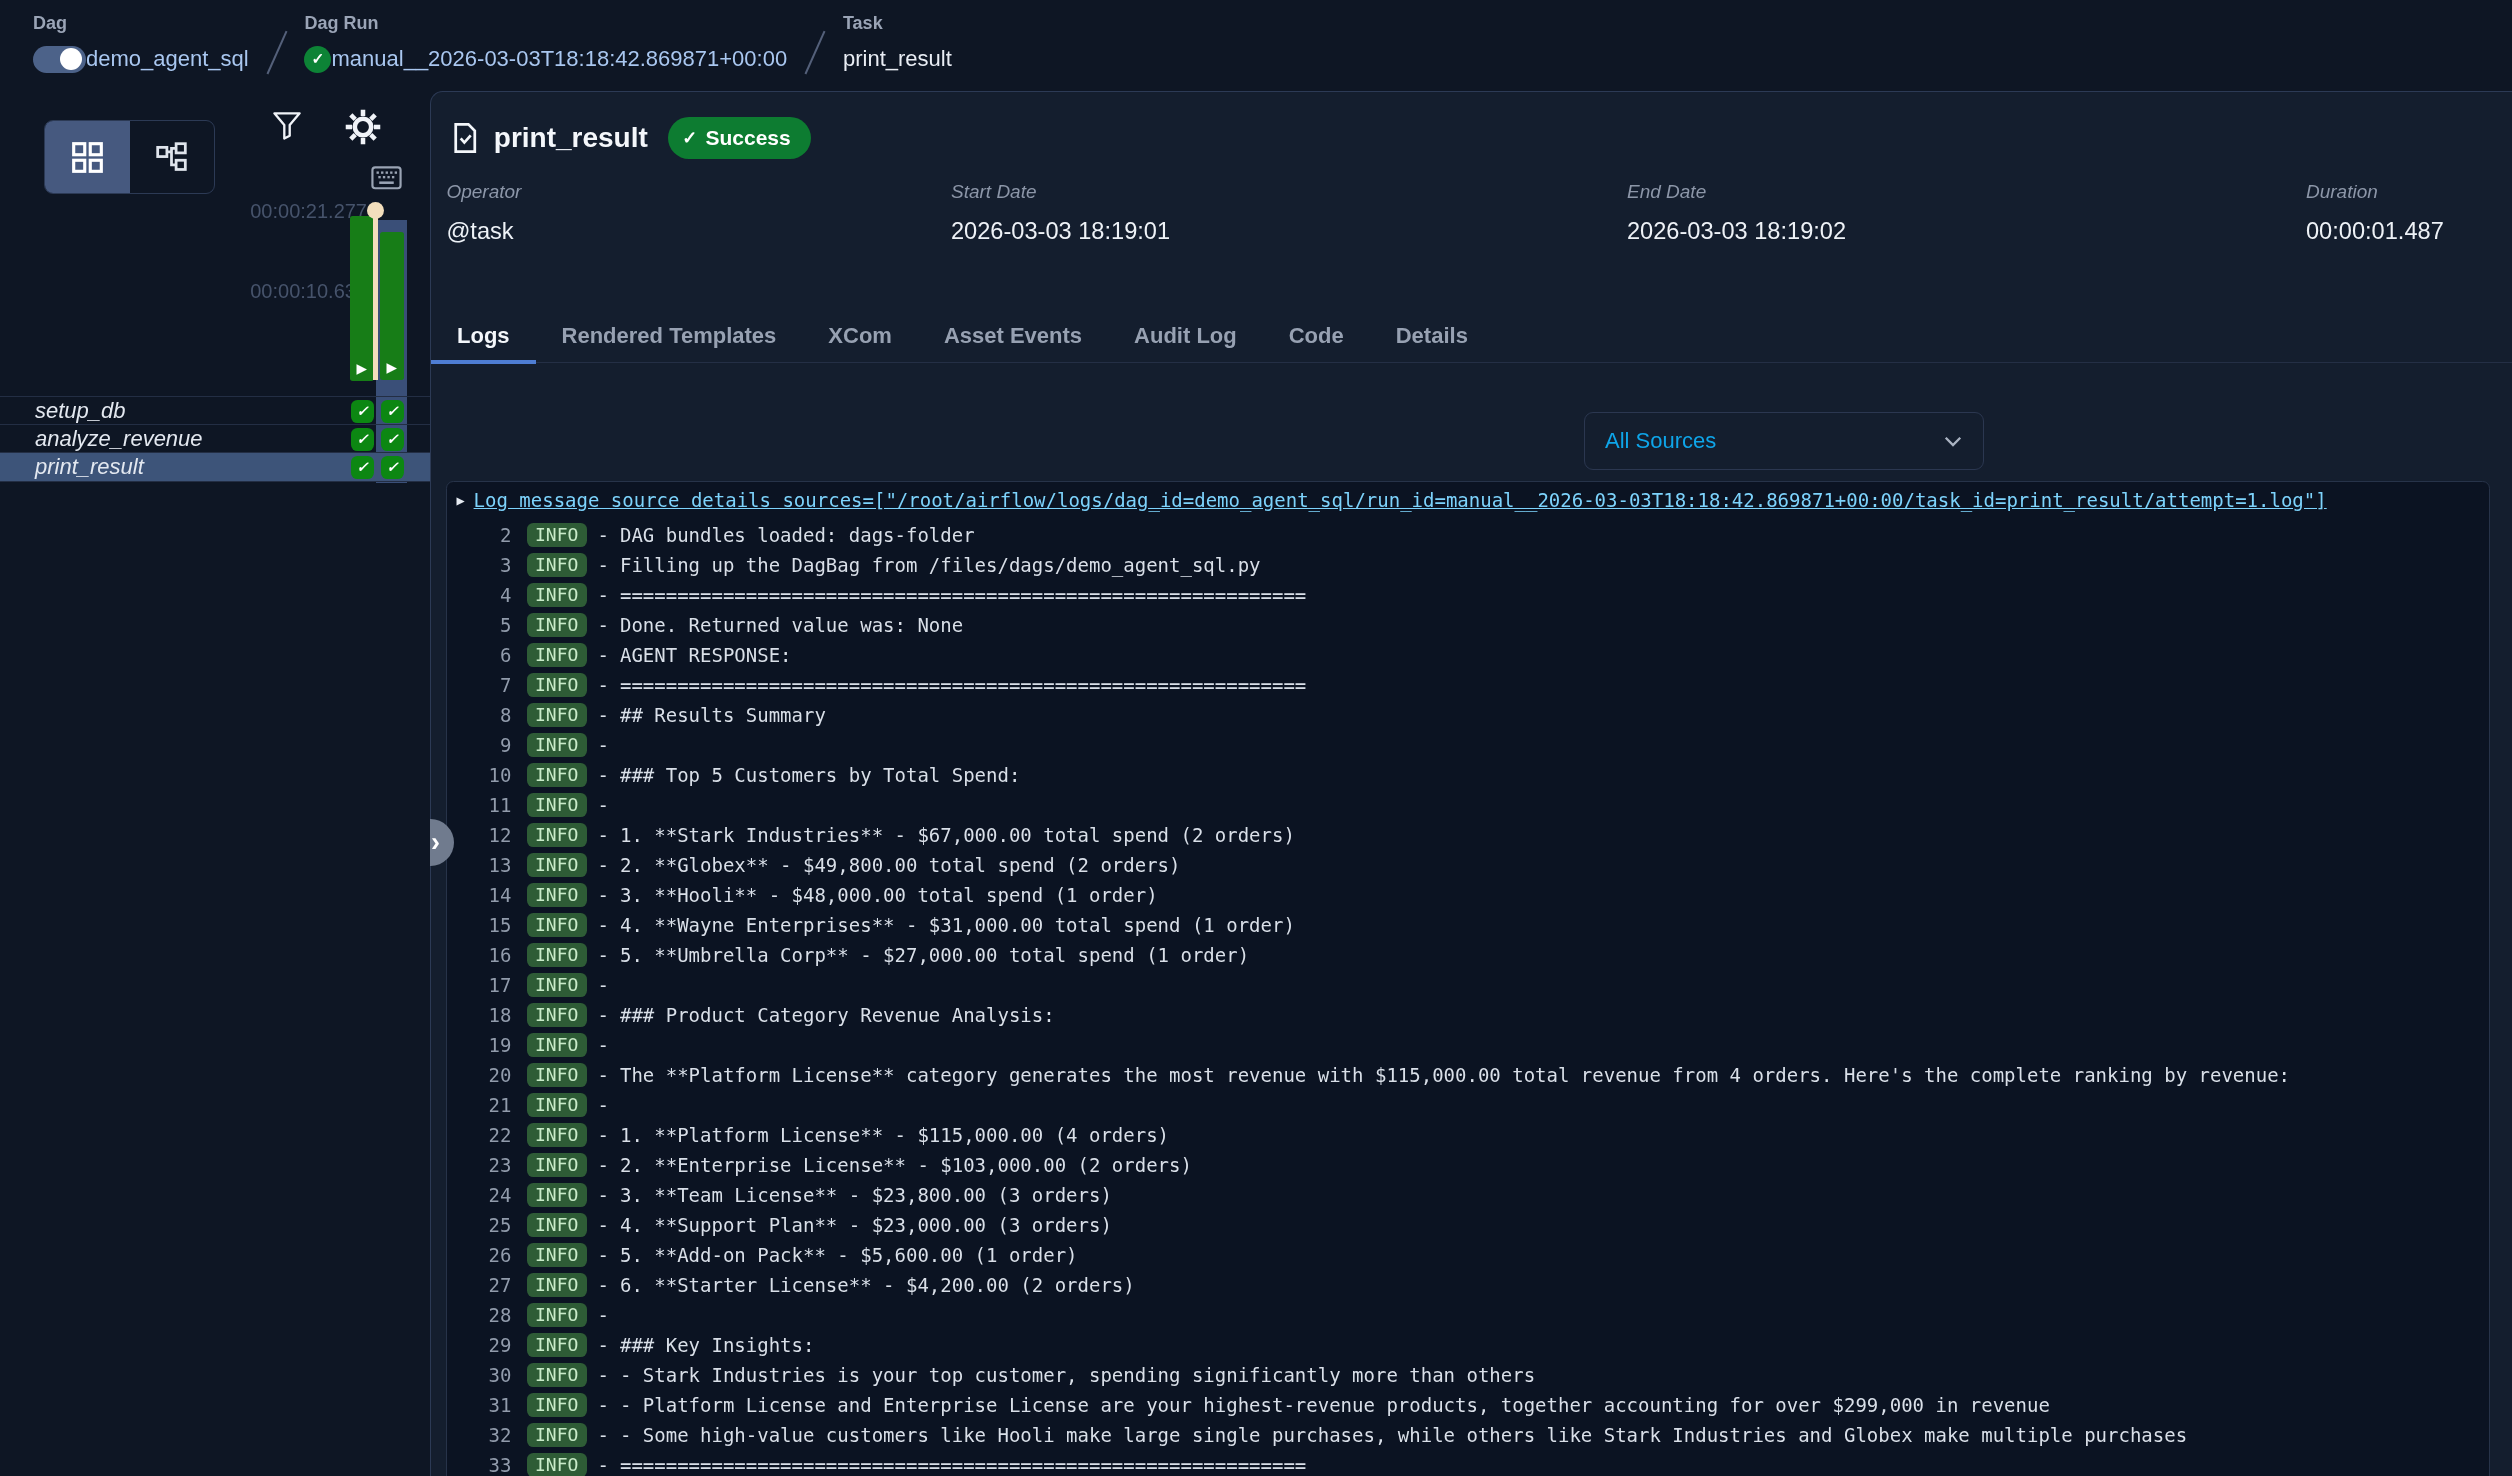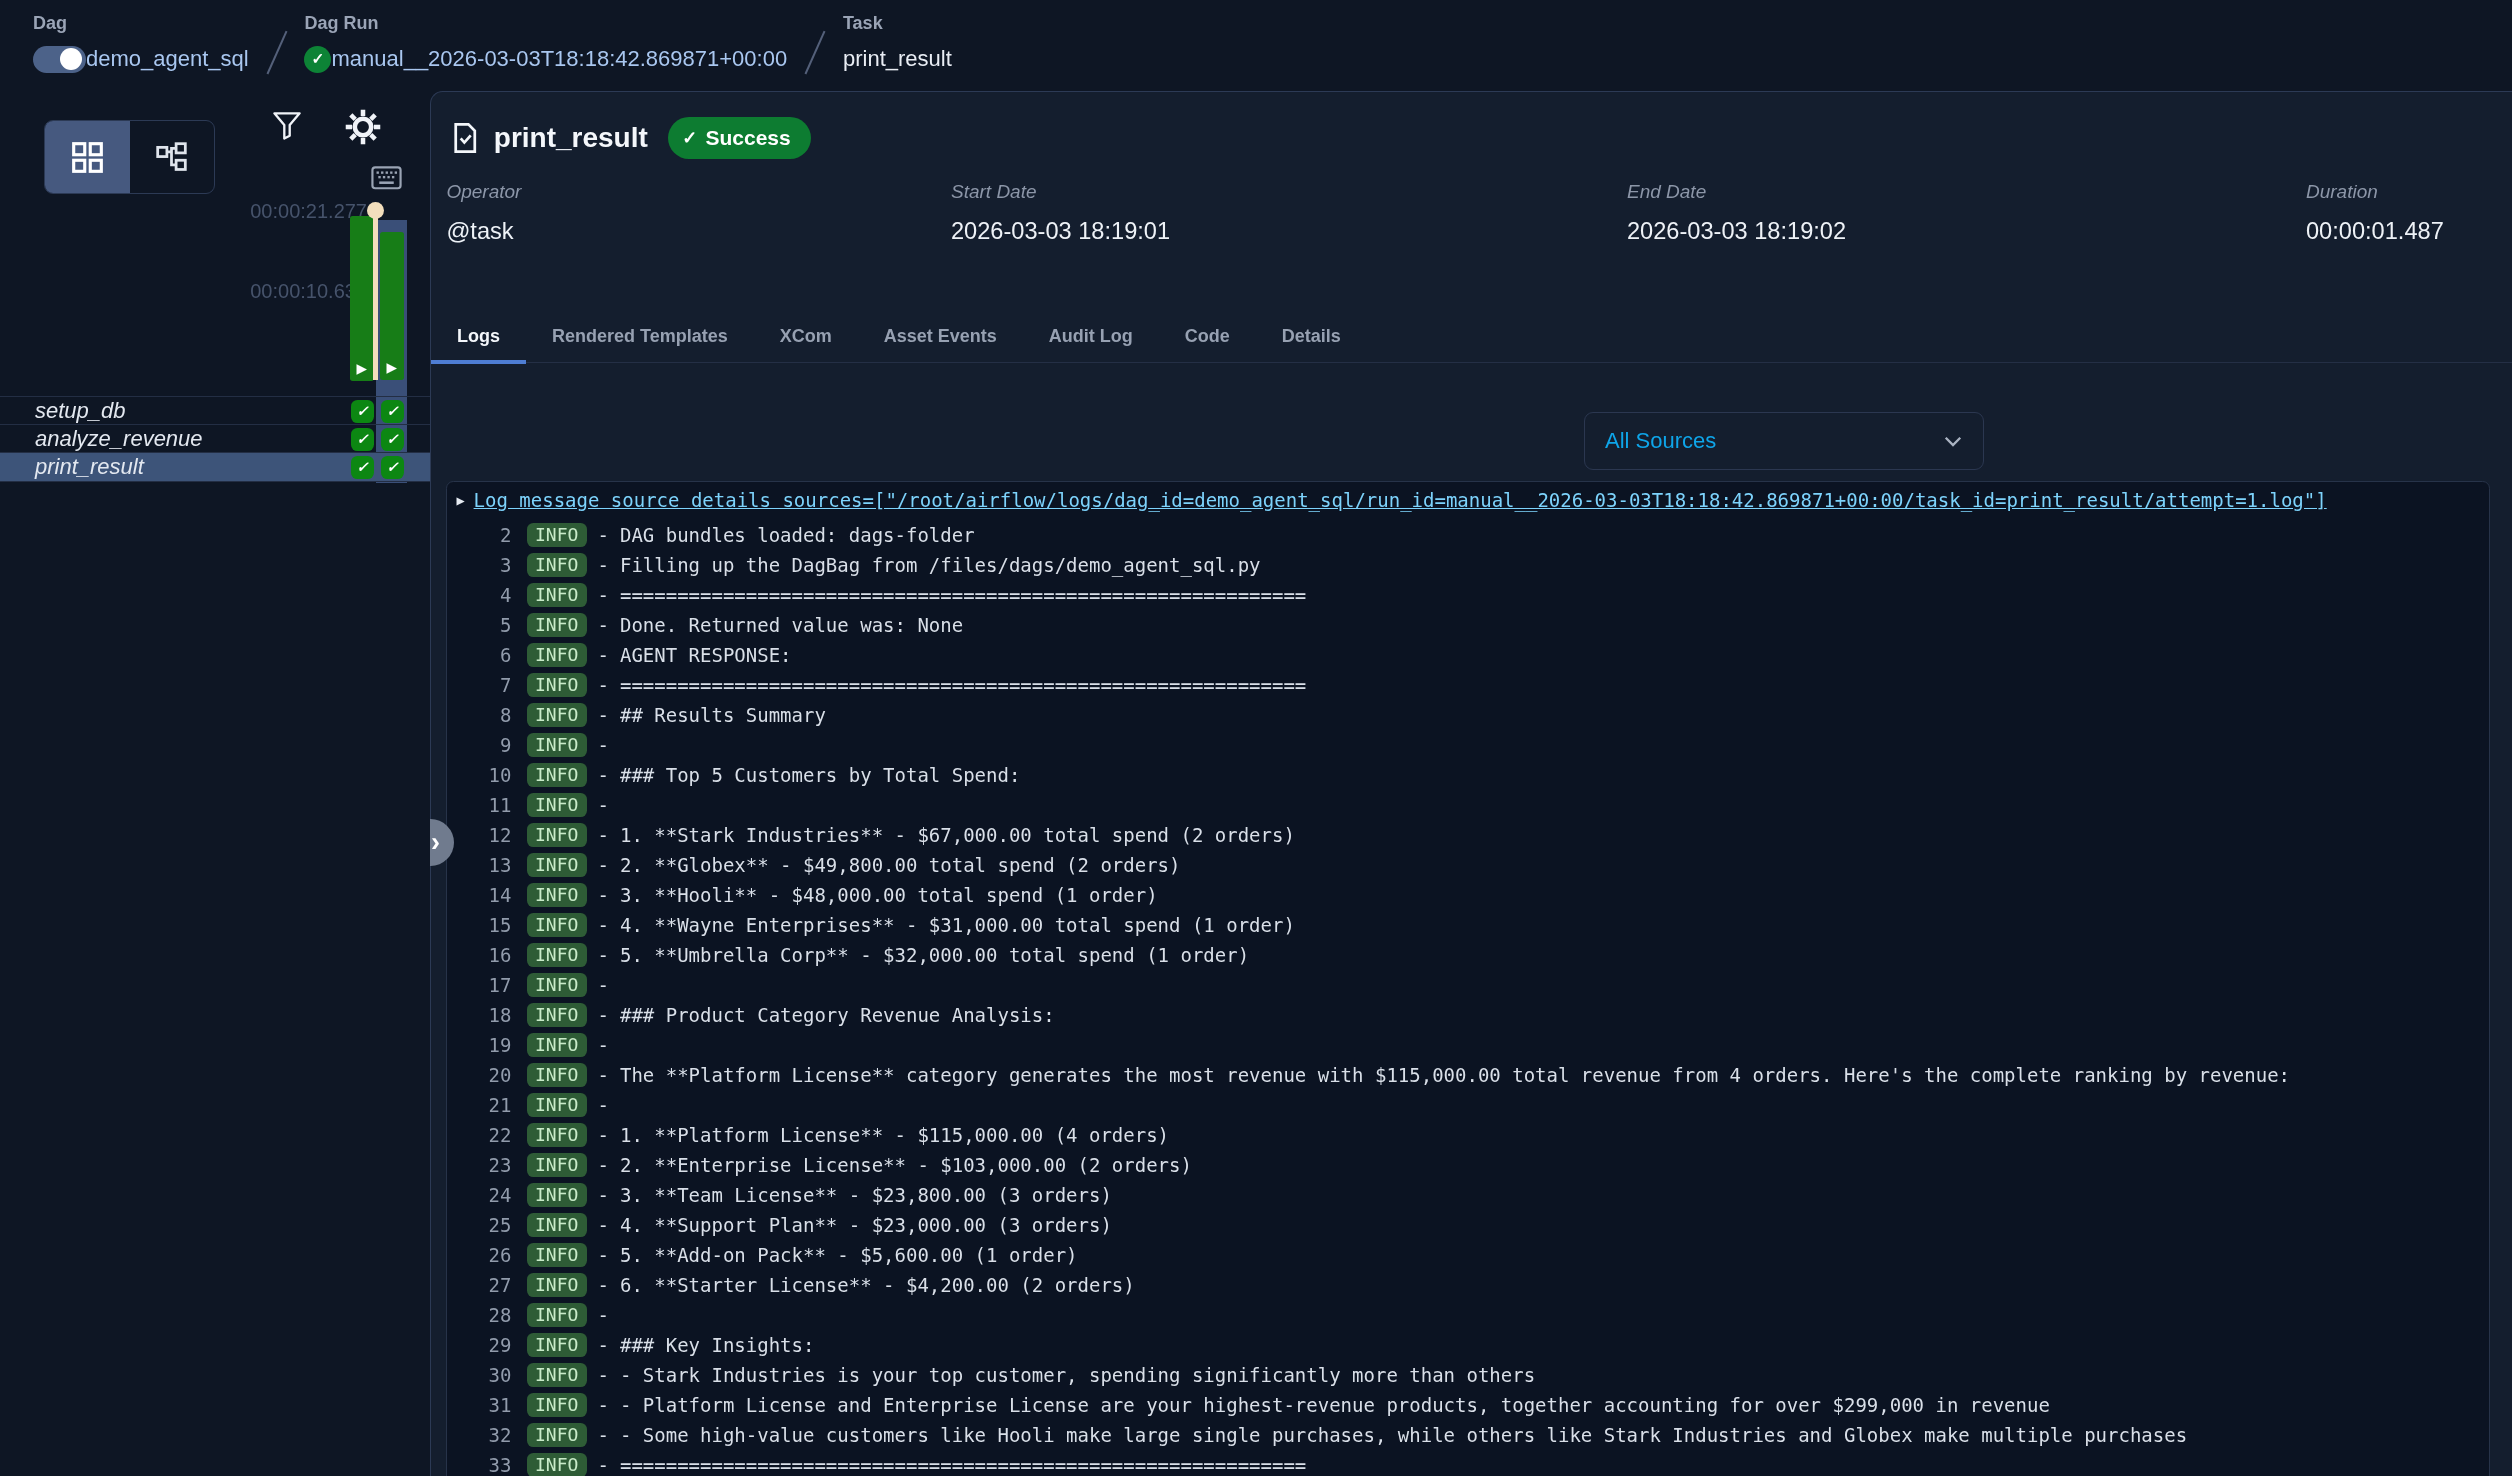--- a/index.html
+++ b/index.html
@@ -62,21 +62,21 @@
   .task-title { font-size:28px; font-weight:700; color:#f4f7fb; }
   .status-pill { display:flex; align-items:center; gap:8.2px; background:#0d7c31; color:#fff;
     border-radius:22px; height:42px; padding:0 20px 0 14.5px; font-size:21px; font-weight:600; cursor:pointer; margin-left:3.6px; }
   .status-pill .chk { font-size:18px; }
   .meta-col { position:absolute; top:89px; display:flex; flex-direction:column; gap:14.5px; }
   .meta-label { font-size:19px; color:#8c96a8;font-style:italic; }
   .meta-value { font-size:23.6px; color:#eef2f7; }
   
   .tabs { position:absolute; left:0; top:218px; width:2083px; height:53px;
     border-bottom:0.9px solid #242f45; display:flex; }
-  .tab { padding:0 26px; display:flex; align-items:center; font-size:18px; font-weight:600;
+  .tab { padding:0 26px; display:flex; align-items:center; font-size:22px; font-weight:600;
     color:#97a1b2; cursor:pointer; position:relative; }
   .tab.active { color:#f4f7fb; font-weight:700; }
   .tab.active::after { content:""; position:absolute; left:0; right:0; bottom:-1.8px; height:3.6px; background:#4e7dd3; }
   
   .select-box { position:absolute; top:320px; height:58px; border:0.9px solid #2b3750; border-radius:9px;
     display:flex; align-items:center; justify-content:space-between; padding:0 20px; cursor:pointer; }
   .select-box .sel-text { font-size:22px; }
   .sel-light { color:#e8edf4; }
   .sel-dim { color:#0ea5e9; }
   .chev { stroke:#aab3c2; }
@@ -352,21 +352,21 @@
         <div class="log-row">
           <span class="log-num">15</span>
           <span class="log-badge">INFO</span>
           <span class="log-dash">-</span>
           <span class="log-msg">4. **Wayne Enterprises** - $31,000.00 total spend (1 order)</span>
         </div>
         <div class="log-row">
           <span class="log-num">16</span>
           <span class="log-badge">INFO</span>
           <span class="log-dash">-</span>
-          <span class="log-msg">5. **Umbrella Corp** - $32,000.00 total spend (1 order)</span>
+          <span class="log-msg">5. **Umbrella Corp** - $27,000.00 total spend (1 order)</span>
         </div>
         <div class="log-row">
           <span class="log-num">17</span>
           <span class="log-badge">INFO</span>
           <span class="log-dash">-</span>
           <span class="log-msg"></span>
         </div>
         <div class="log-row">
           <span class="log-num">18</span>
           <span class="log-badge">INFO</span>

